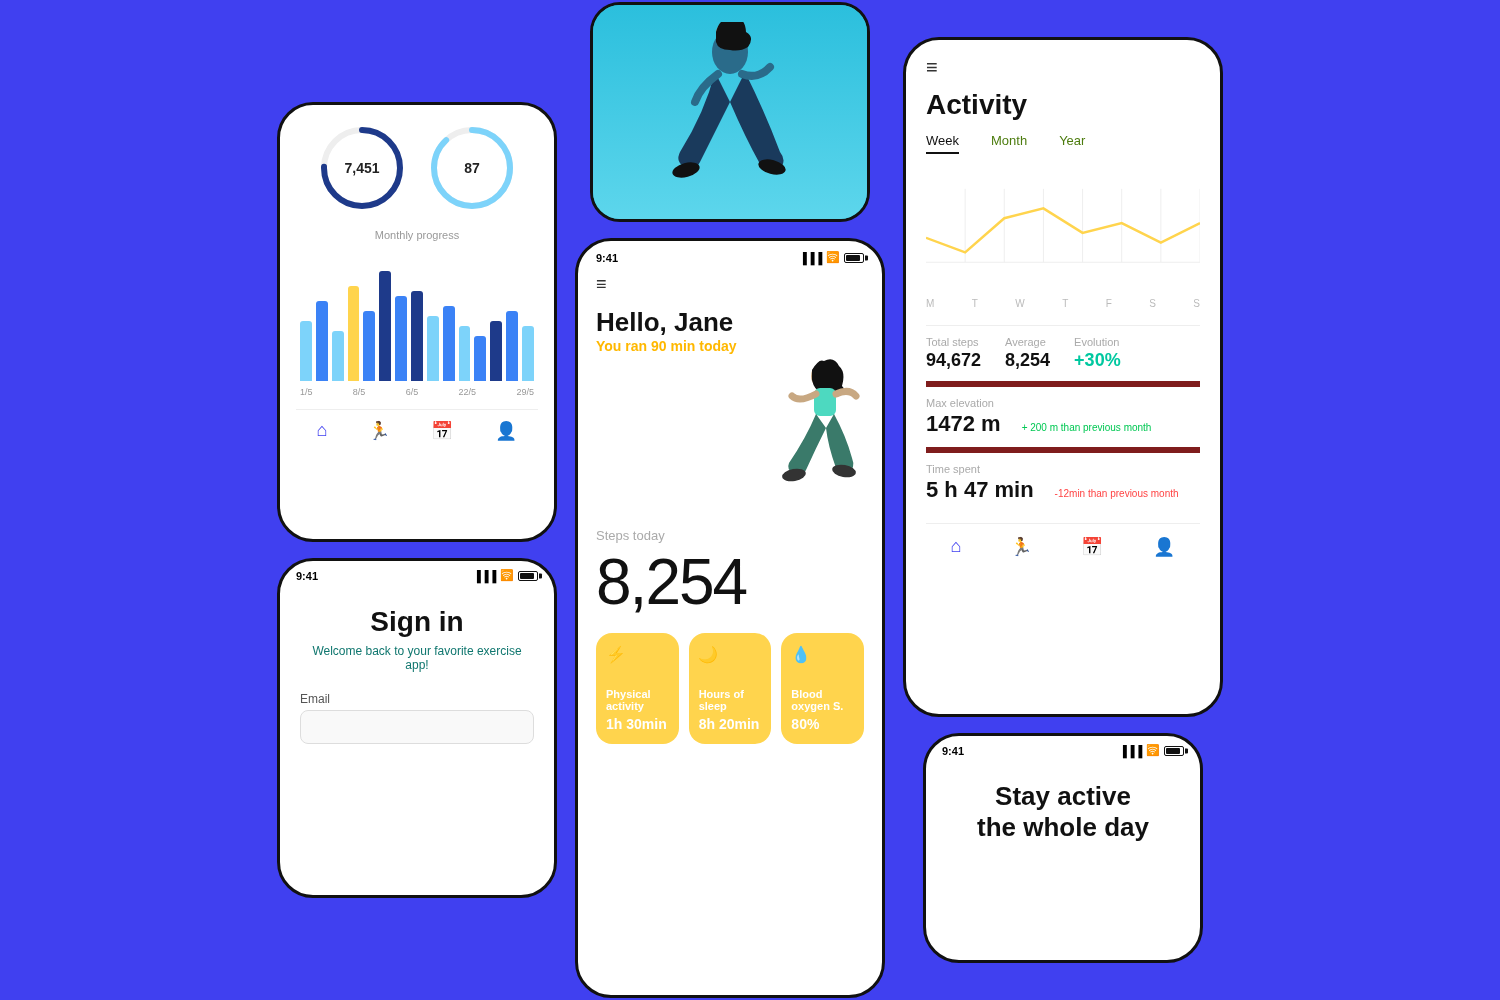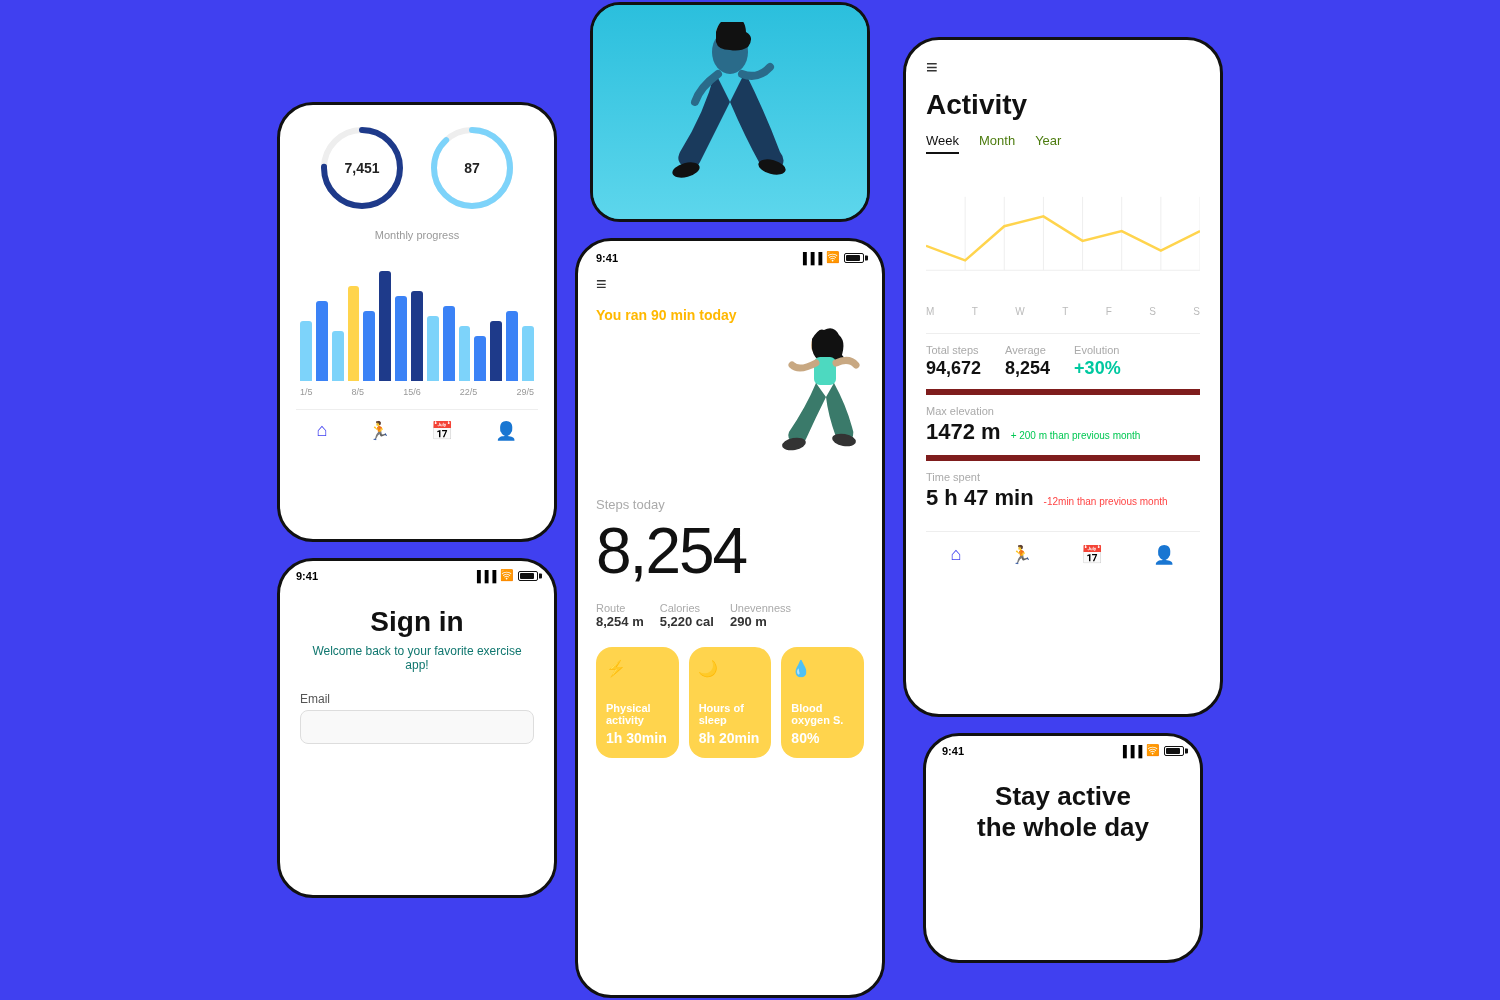--- a/index.html
+++ b/index.html
@@ -277,22 +277,22 @@
       letter-spacing: 2px;
     }
     .activity-title {
       font-size: 28px;
       font-weight: 700;
       color: #111;
       margin-bottom: 12px;
     }
     .tabs-row {
       display: flex;
-      gap: 20px;
-      margin-bottom: 32px;
+      gap: 32px;
+      margin-bottom: 24px;
     }
     .tab {
       font-size: 13px;
       color: #4d7c0f;
       cursor: pointer;
       padding-bottom: 4px;
     }
     .tab.active {
       color: #111;
       border-bottom: 2px solid #111;
@@ -315,21 +315,21 @@
       padding: 10px 0;
     }
     .metric-name {
       font-size: 11px;
       color: #aaa;
       margin-bottom: 2px;
     }
     .metric-main {
       display: flex;
       align-items: baseline;
-      gap: 10px;
+      gap: 21px;
     }
     .metric-val {
       font-size: 22px;
       font-weight: 600;
       color: #111;
     }
     .metric-diff {
       font-size: 10px;
       color: #aaa;
     }
@@ -444,21 +444,21 @@
         <div class="bar" style="height:75px;background:#3B82F6;"></div>
         <div class="bar" style="height:55px;background:#7DD3FA;"></div>
         <div class="bar" style="height:45px;background:#3B82F6;"></div>
         <div class="bar" style="height:60px;background:#1E3A8A;"></div>
         <div class="bar" style="height:70px;background:#3B82F6;"></div>
         <div class="bar" style="height:55px;background:#7DD3FA;"></div>
       </div>
       <div class="bar-dates">
         <span>1/5</span>
         <span>8/5</span>
-        <span>15/6</span>
+        <span>6/5</span>
         <span>22/5</span>
         <span>29/5</span>
       </div>
       <div class="bottom-nav">
         <span class="nav-icon active">⌂</span>
         <span class="nav-icon">🏃</span>
         <span class="nav-icon">📅</span>
         <span class="nav-icon">👤</span>
       </div>
     </div>
@@ -516,20 +516,21 @@
       <div class="status-icons">
         <span>▐▐▐</span>
         <span>🛜</span>
         <span class="battery-icon">
             <span class="battery-fill"></span>
           </span>
       </div>
     </div>
     <div class="screen-content">
       <div class="hamburger">≡</div>
+      <div class="hello-name">Hello, Jane</div>
       <div class="ran-text">
         <span>You ran </span><span style="color:#FFB800;font-weight:600;">90 min</span><span> today</span>
       </div>
 
       <div style="position:relative; height:130px;">
         <svg width="140" height="130" viewBox="0 0 140 130" style="position:absolute;right:-10px;top:-10px;">
 
           <circle cx="90" cy="18" r="13" fill="#c8a882"></circle>
 
           <path d="M78 12 Q85 0 90 3 Q100 -2 105 8 Q112 14 108 28 Q115 35 105 38 Q95 42 88 35 Q80 32 78 22 Z" fill="#111"></path>
@@ -543,34 +544,20 @@
           <ellipse cx="110" cy="113" rx="12" ry="6" fill="#333" transform="rotate(10 110 113)"></ellipse>
 
           <path d="M82 36 Q65 45 58 38" stroke="#c8a882" stroke-width="7" fill="none" stroke-linecap="round"></path>
           <path d="M102 36 Q115 30 122 38" stroke="#c8a882" stroke-width="7" fill="none" stroke-linecap="round"></path>
         </svg>
       </div>
 
       <div class="steps-label">Steps today</div>
       <div class="steps-count">8,254</div>
 
-      <div class="stats-row">
-        <div class="stat-item">
-          <div class="stat-name">Route</div>
-          <div class="stat-val">8,254 m</div>
-        </div>
-        <div class="stat-item">
-          <div class="stat-name">Calories</div>
-          <div class="stat-val">5,220 cal</div>
-        </div>
-        <div class="stat-item">
-          <div class="stat-name">Unevenness</div>
-          <div class="stat-val">290 m</div>
-        </div>
-      </div>
 
       <div class="cards-row">
         <div class="activity-card">
           <div class="card-icon">⚡</div>
           <div class="card-title">Physical activity</div>
           <div class="card-val">1h 30min</div>
         </div>
         <div class="activity-card">
           <div class="card-icon">🌙</div>
           <div class="card-title">Hours of sleep</div>

